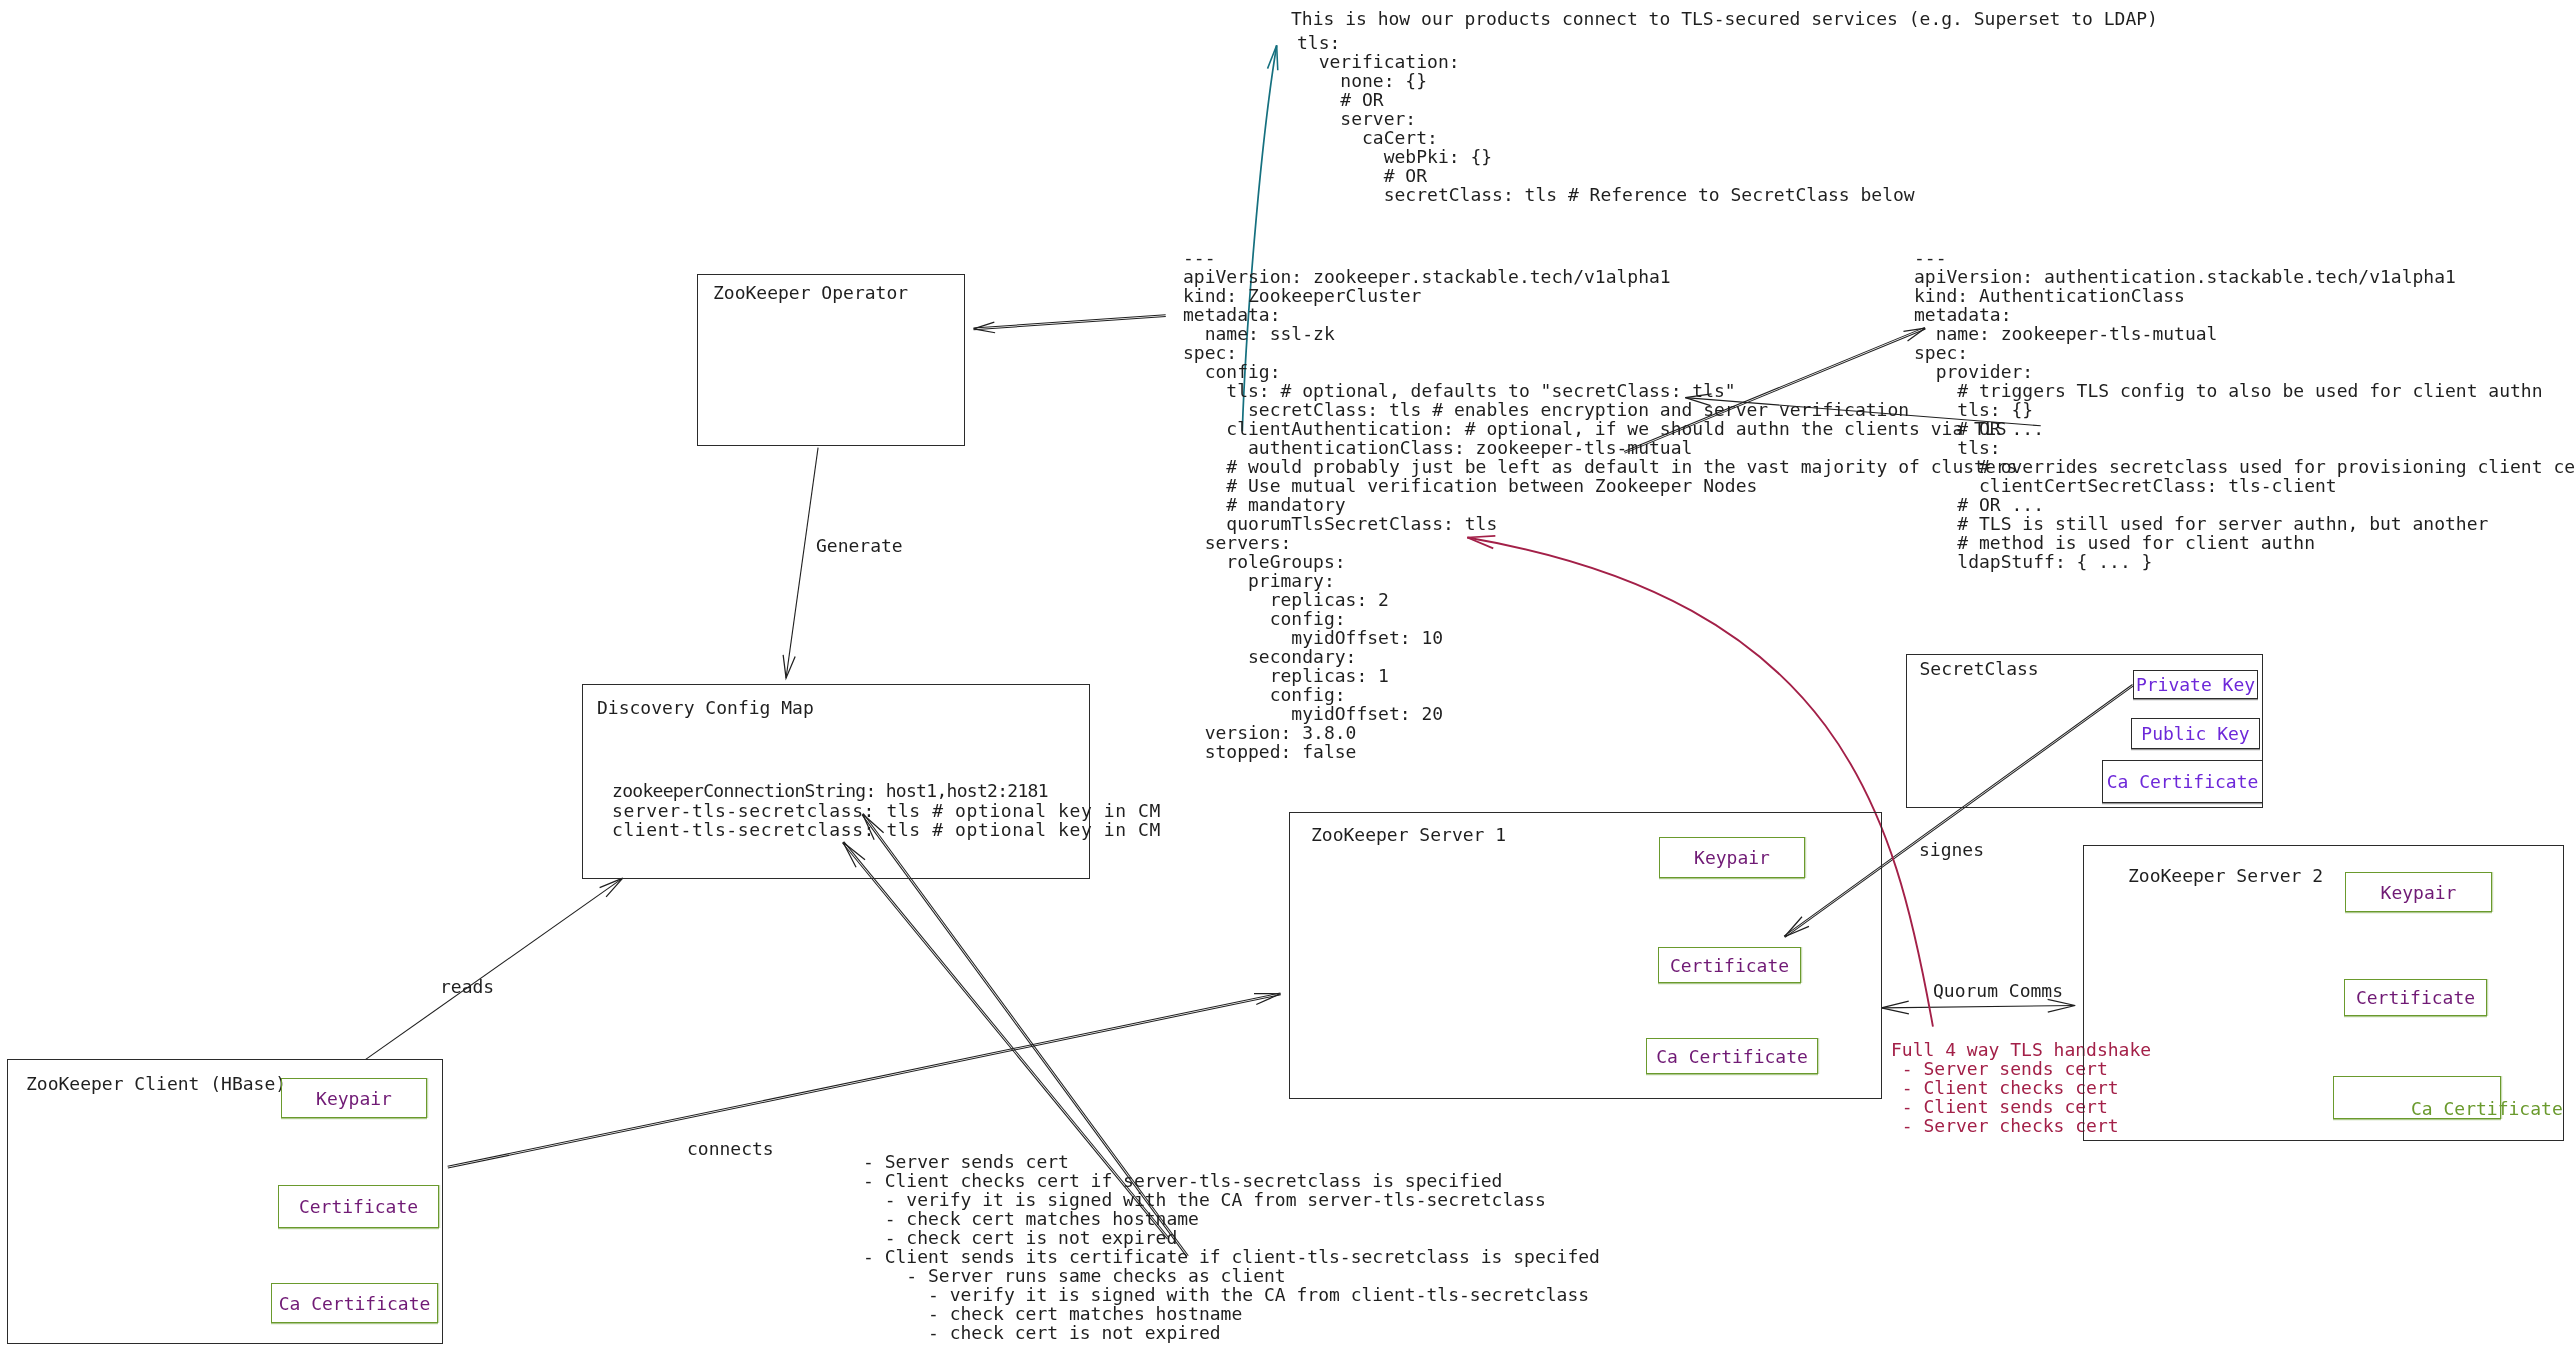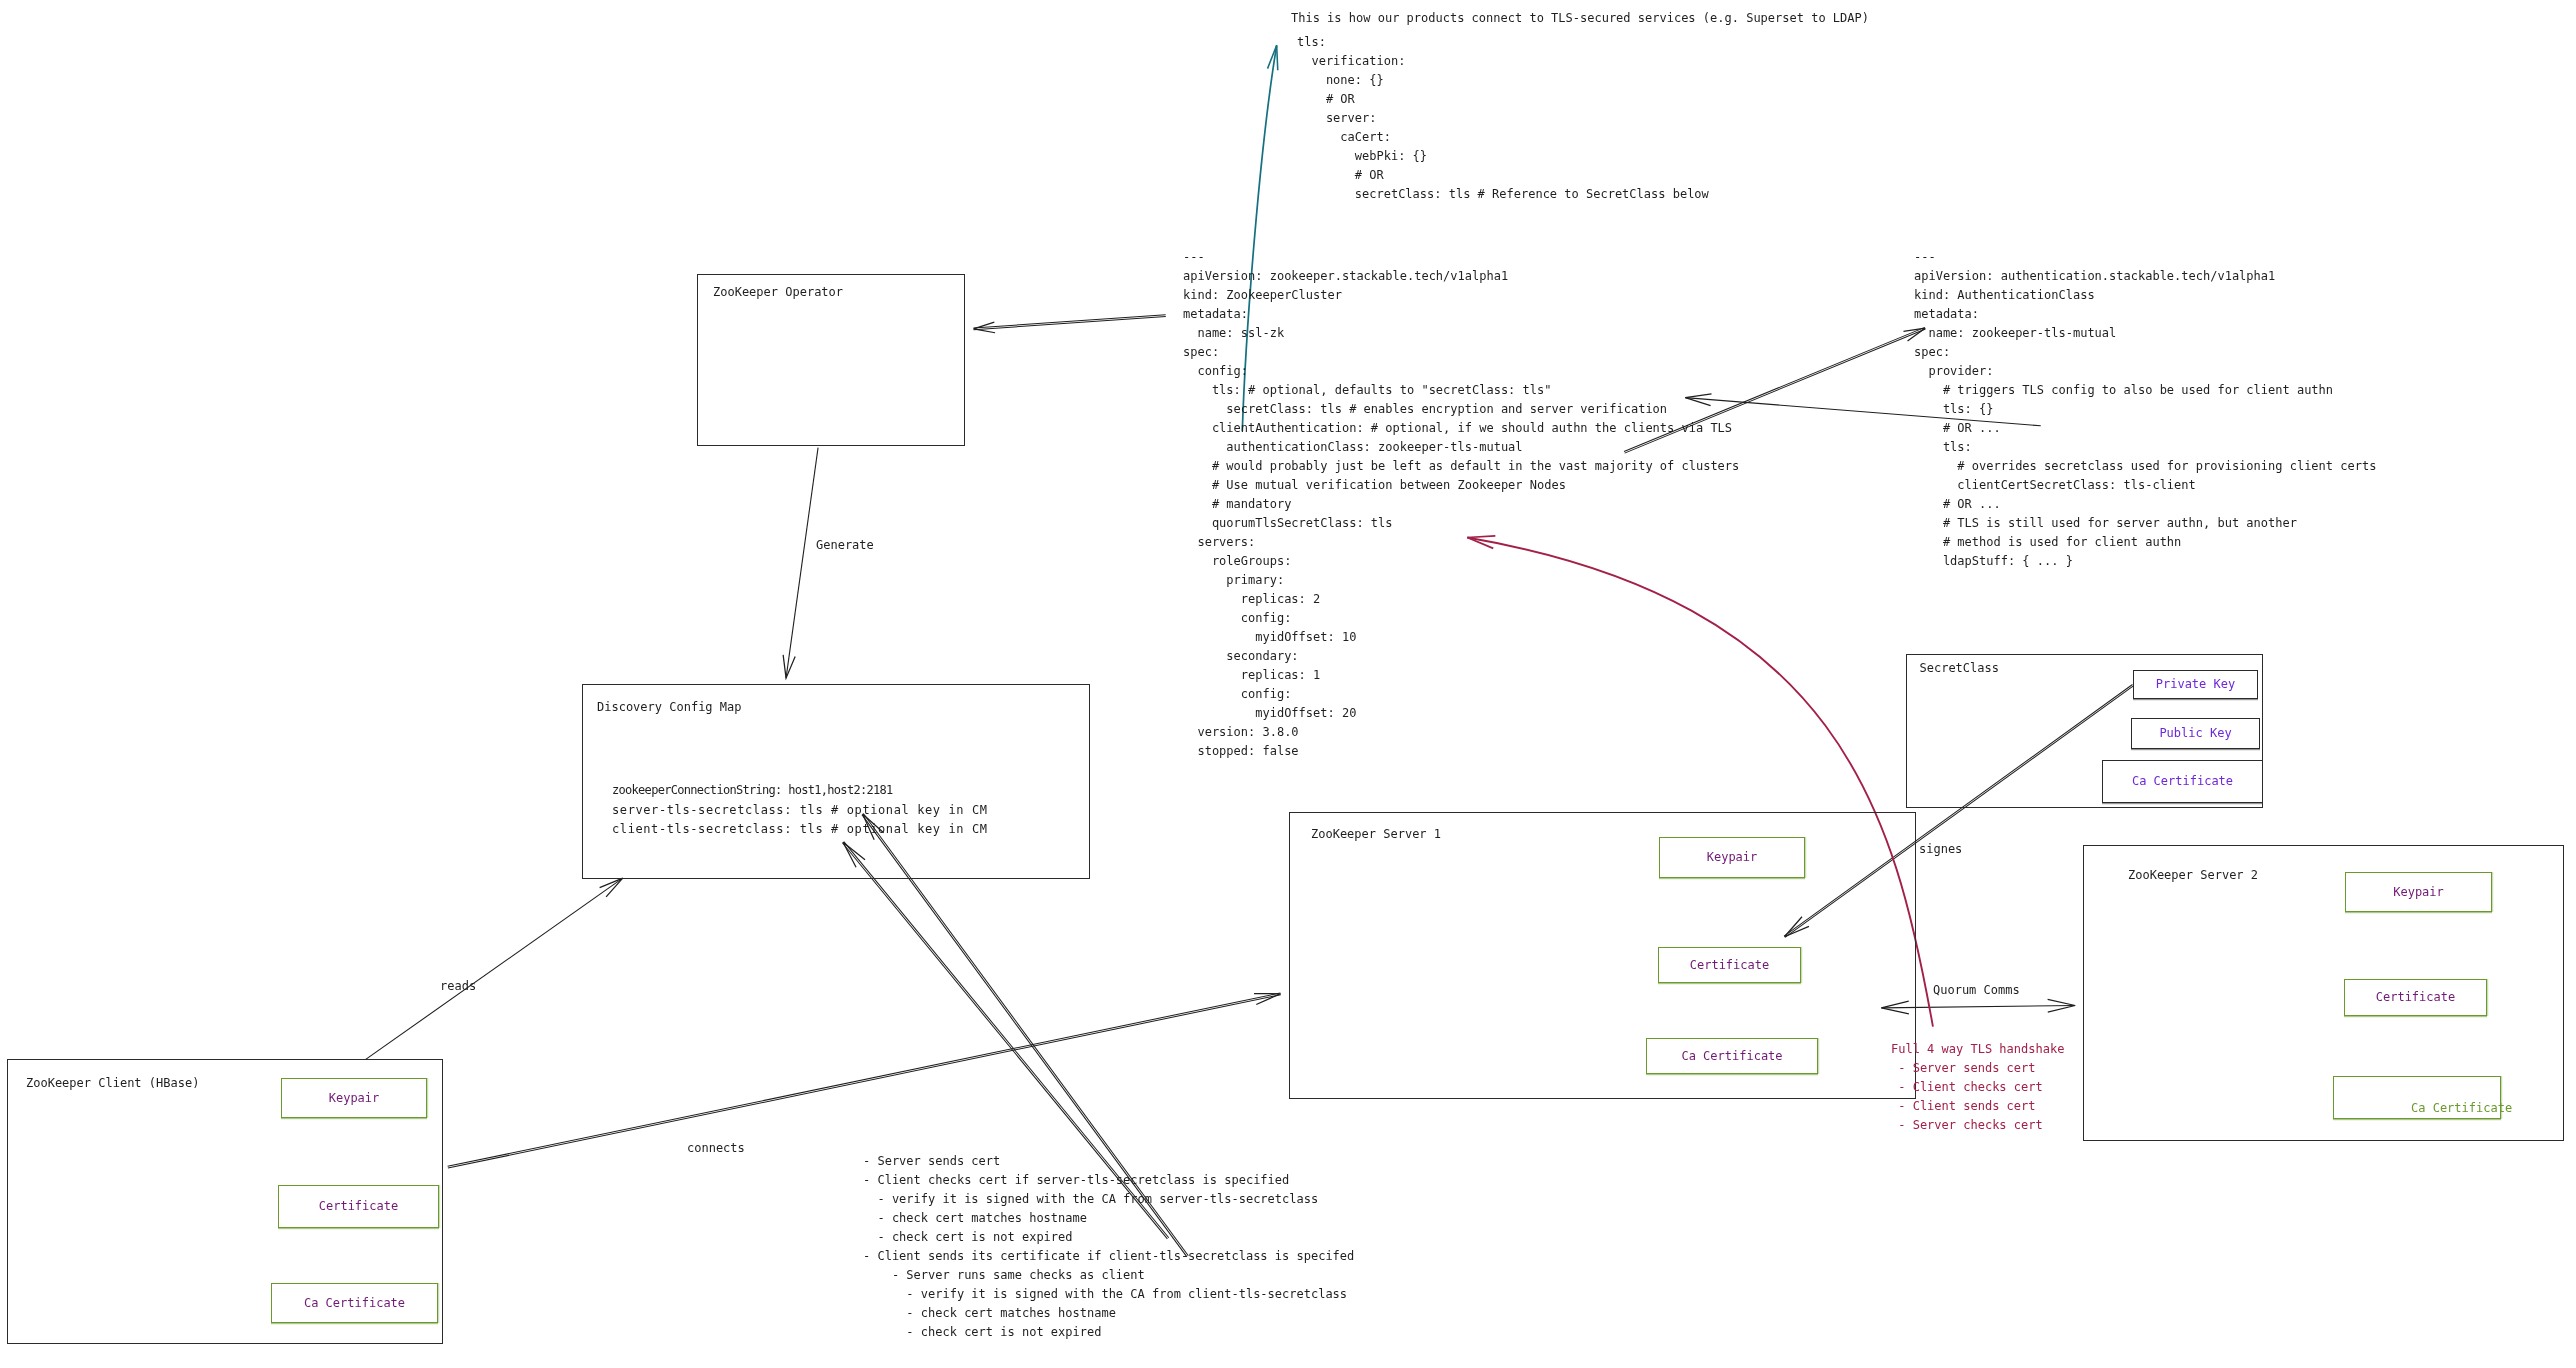--- a/index.html
+++ b/index.html
@@ -1,20 +1,20 @@
 <!DOCTYPE html>
 <html style="font-size:12.5px"><head>
 <meta charset="utf-8">
 <style>
   html,body { margin:0; padding:0; background:#ffffff; }
   #canvas {
     position: relative; width: 2576px; height: 1368px;
     background: #ffffff; overflow: hidden;
     font-family: "DejaVu Sans Mono", "Liberation Mono", monospace;
-    font-size: 12px; line-height: 19px; color: #1f1f1f;
+    font-size: 18px; line-height: 19px; color: #1f1f1f;
   }
   .abs { position: absolute; }
   pre.mono { margin: 0; font: inherit; white-space: pre; }
   .box { position: absolute; border: 1.6px solid #2b2b2b; background: transparent; }
   .box-title { position: absolute; white-space: nowrap; }
   .badge {
     position: absolute; border: 1.6px solid #6a9a2d; color: #701a75;
     display: flex; align-items: center; justify-content: center;
     white-space: nowrap; box-shadow: 0 1.2px 0 0 rgba(106,154,45,.55), 1.2px 0 0 0 rgba(106,154,45,.35);
   }
@@ -160,21 +160,21 @@
     ldapStuff: { ... }</pre>
 
   <div class="box" style="left:1906px; top:654px; width:355px; height:152px;">
     <div class="box-title" style="left:12.5px; top:3.9px;">SecretClass</div>
     <div class="kbadge" style="left:226px; top:15px; width:123px; height:26.6px;">Private Key</div>
     <div class="kbadge" style="left:224px; top:63px; width:127px; height:29px;">Public Key</div>
     <div class="kbadge" style="left:195px; top:105px; width:159px; height:41px;">Ca Certificate</div>
   </div>
   <div class="abs" style="left:1919px; top:840px;">signes</div>
 
-  <div class="box" style="left:1289px; top:812px; width:591px; height:285px;padding-left:34px;">
+  <div class="box" style="left:1289px; top:812px; width:591px; height:285px;">
     <div class="box-title" style="left:21px; top:11.7px;">ZooKeeper Server 1</div>
     <div class="badge" style="left:369px; top:24px; width:144px; height:39px;">Keypair</div>
     <div class="badge" style="left:368px; top:134px; width:141px; height:34px;">Certificate</div>
     <div class="badge" style="left:356px; top:225px; width:170px; height:34px;">Ca Certificate</div>
   </div>
   <div class="abs" style="left:1933px; top:981px;">Quorum Comms</div>
   <pre class="mono abs pink" style="left:1891px; top:1040px;">Full 4 way TLS handshake
  - Server sends cert
  - Client checks cert
  - Client sends cert

